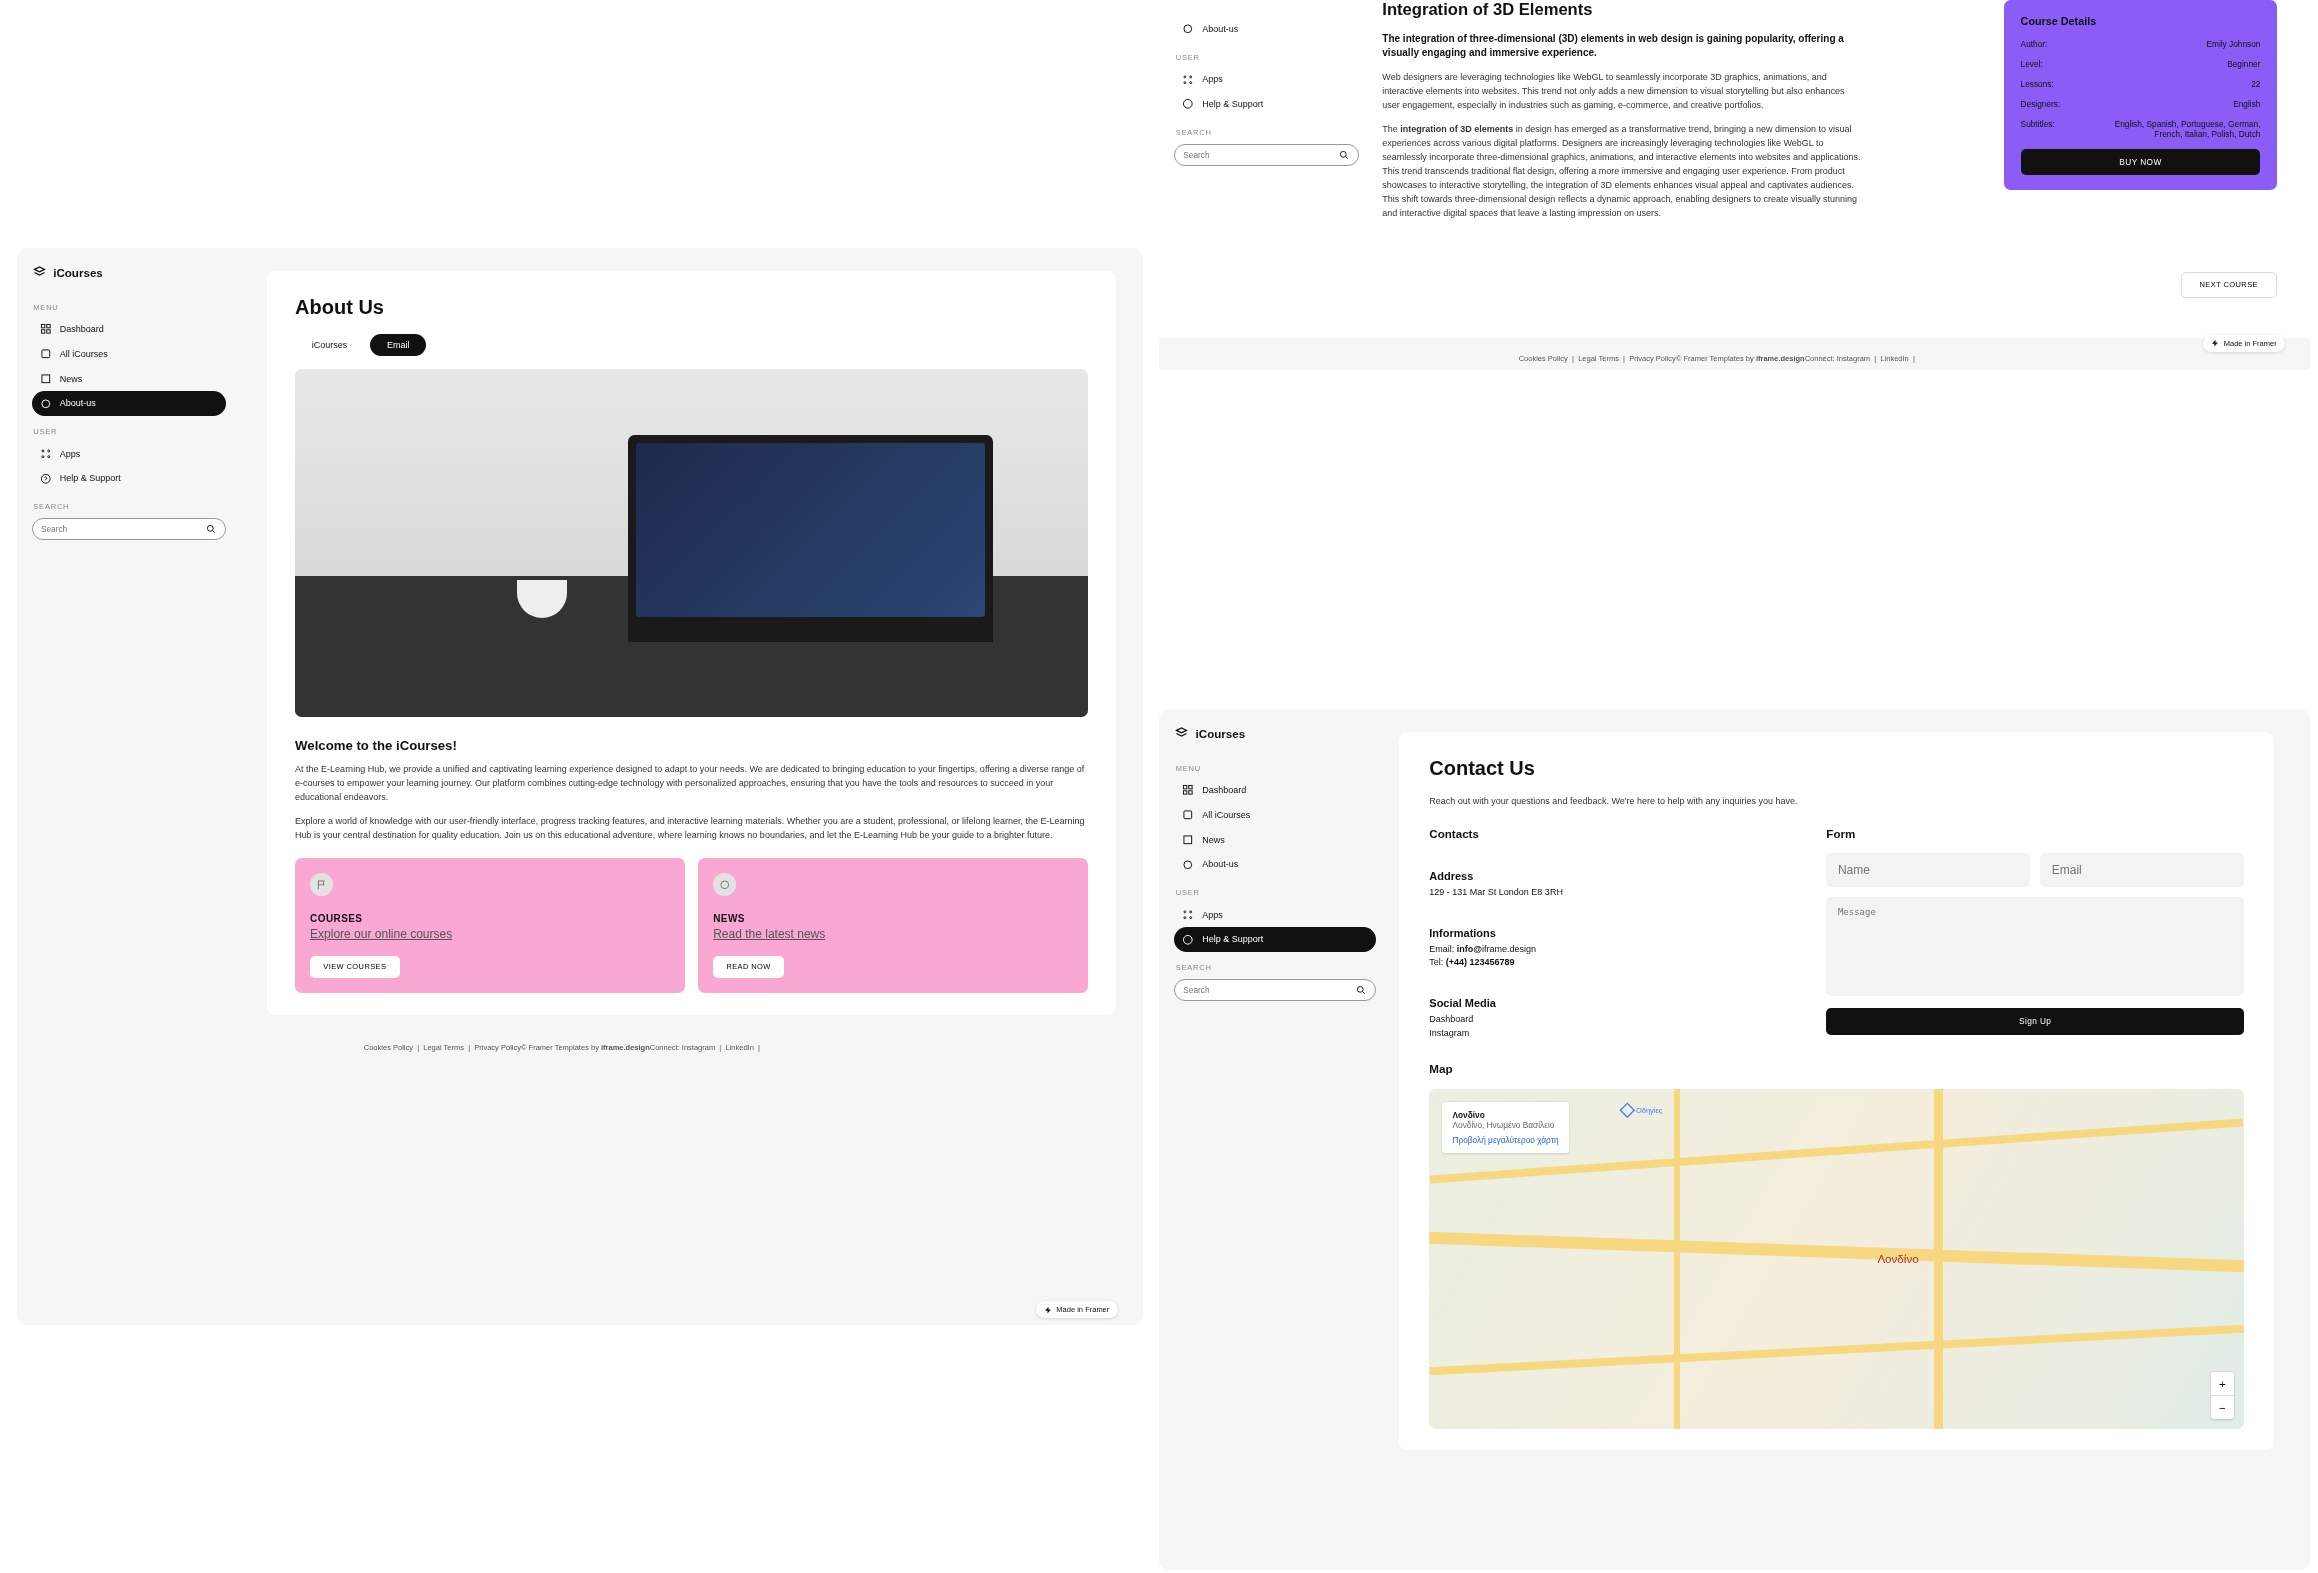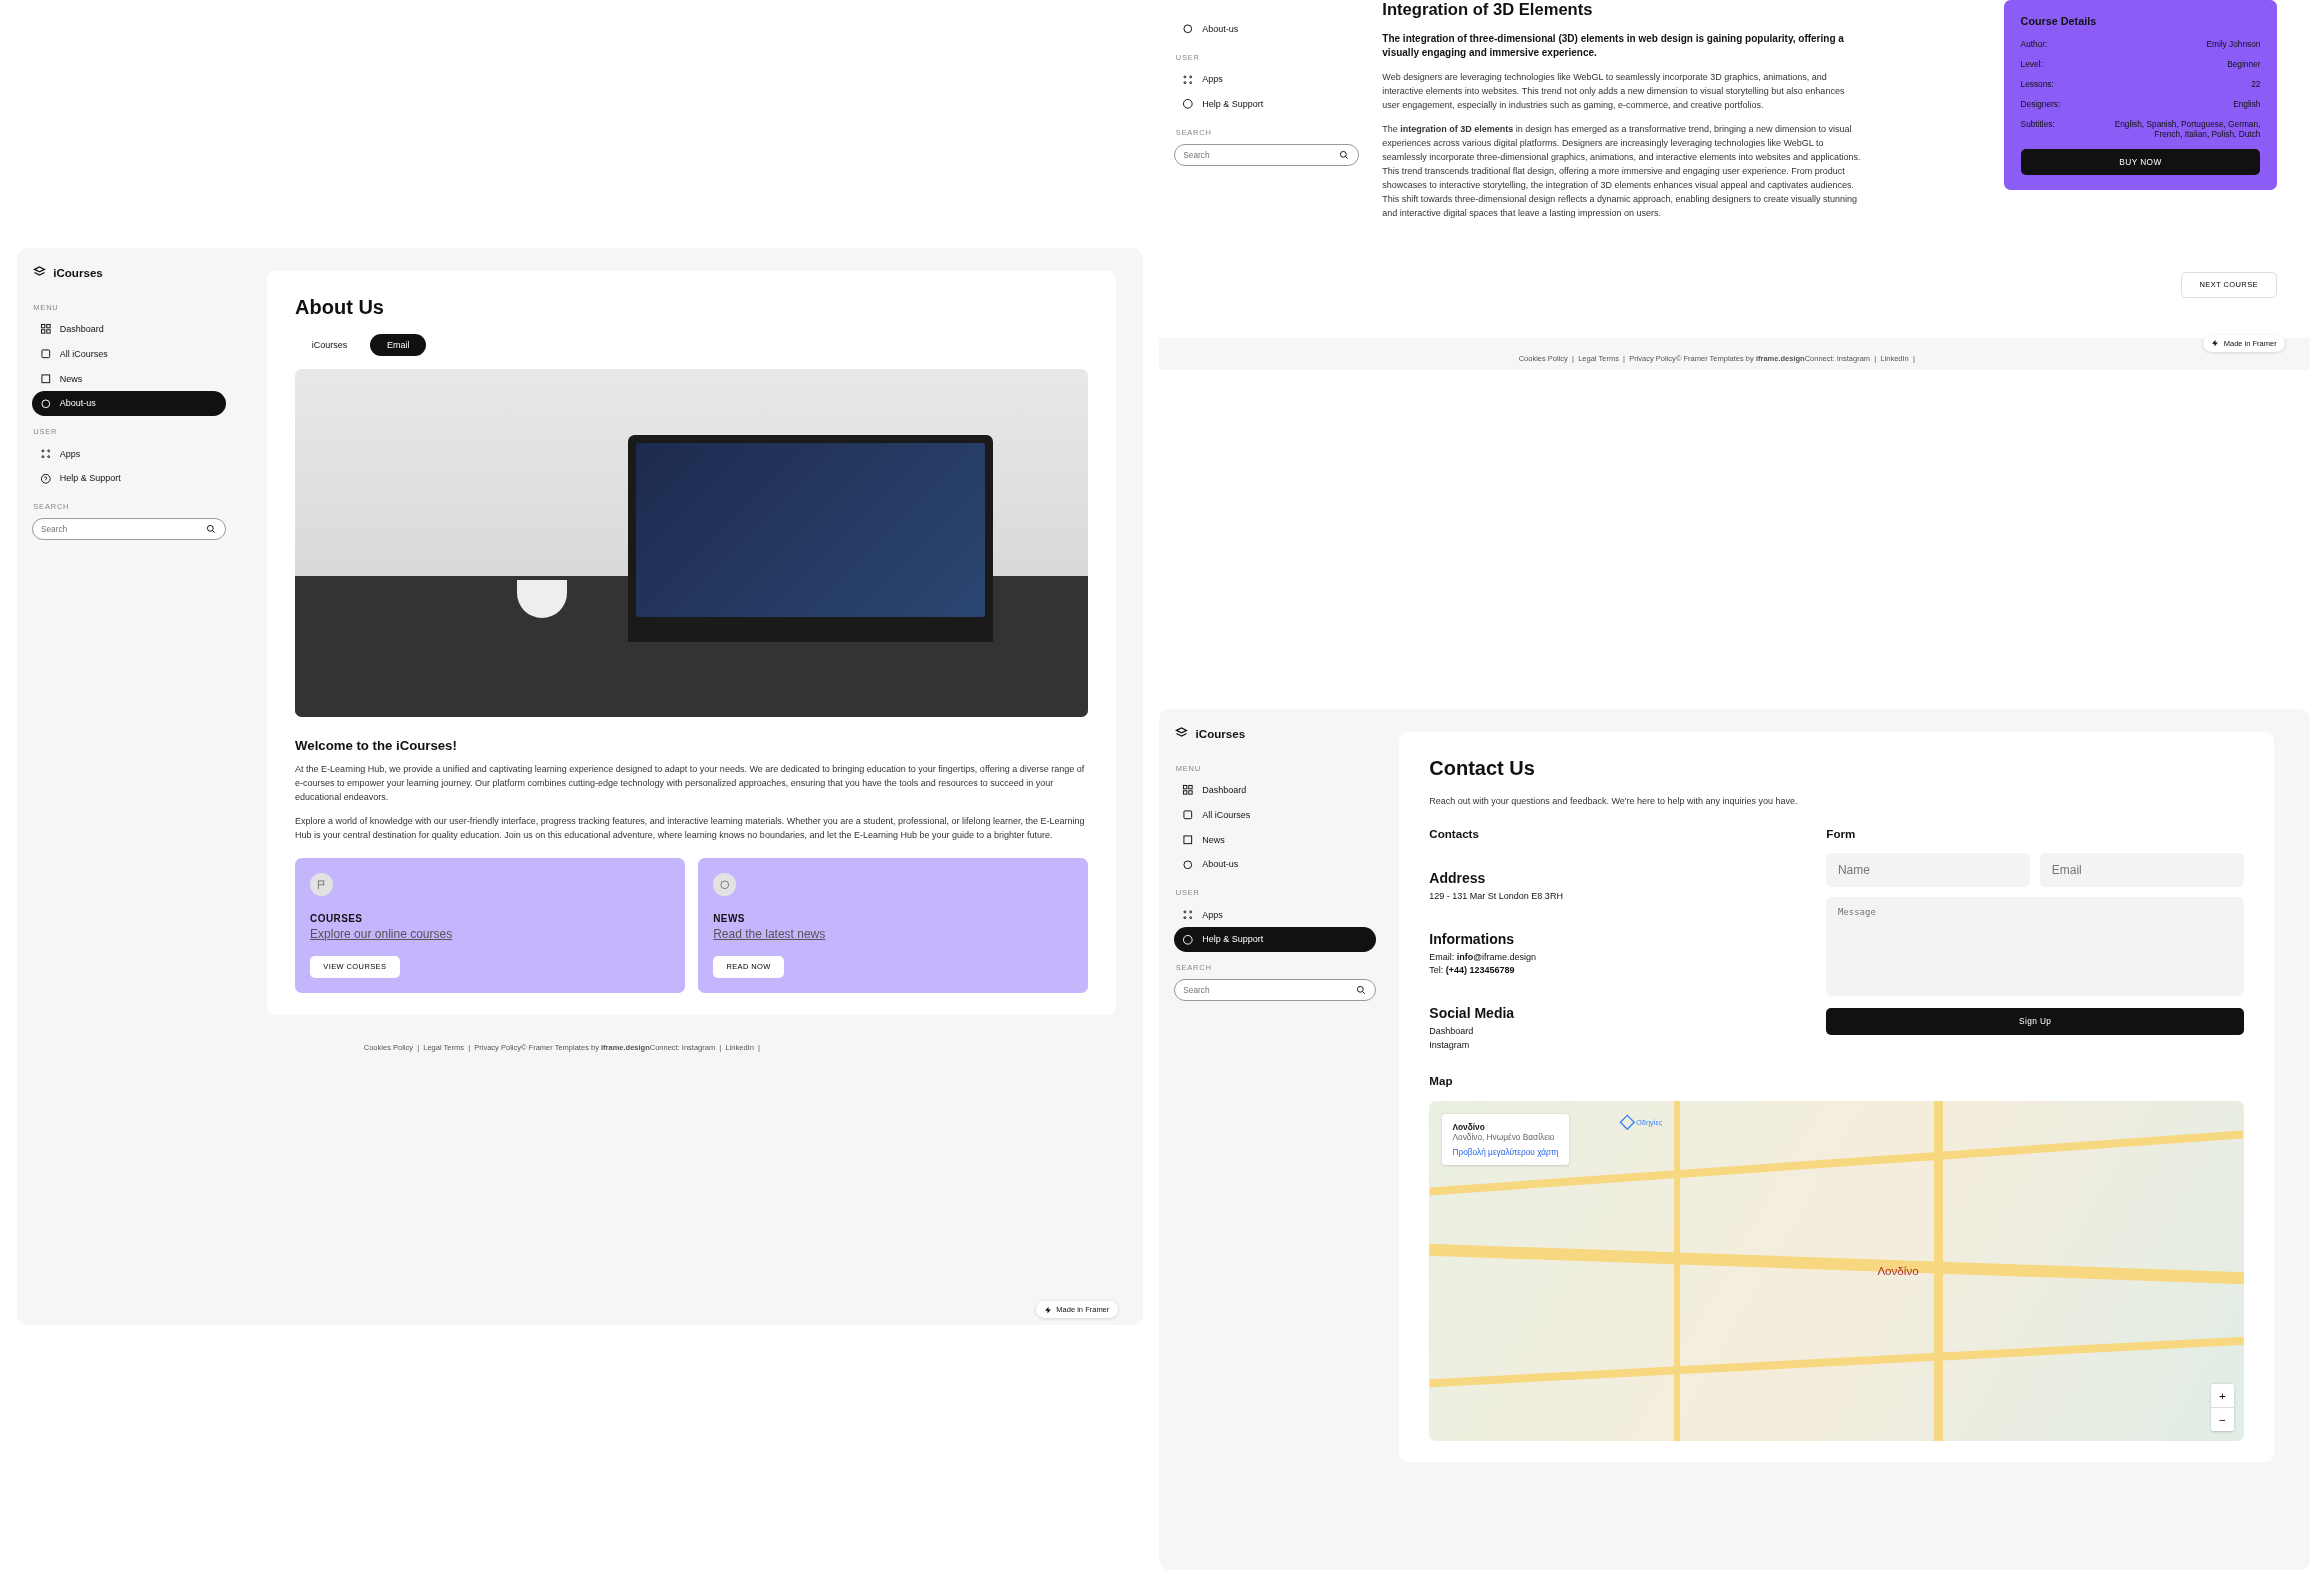--- a/index.html
+++ b/index.html
@@ -21,21 +21,21 @@
 .tabs { display: flex; gap: 6.6px; margin-bottom: 13.2px; }
 .tab { padding: 5.8px 16.6px; border-radius: 827px; font-size: 9px; background: #fff; cursor: pointer; }
 .tab.active { background: #111; color: #fff; }
 .hero-img { width: 100%; height: 348px; border-radius: 6.6px; background: linear-gradient(180deg,#e8e8e8,#cfcfcf); position: relative; overflow: hidden; }
 .hero-desk { position:absolute; bottom:0; left:0; right:0; height:141px; background:#333; }
 .hero-laptop { position:absolute; left:42%; bottom:75px; width:46%; height:207px; background:#1a1a1a; border-radius:6.6px 6.6px 0 0; }
 .hero-screen { position:absolute; inset:8.3px 8.3px 25px 8.3px; background:linear-gradient(135deg,#1e2a4f,#2b4772); border-radius:3.3px; }
 .hero-mug { position:absolute; left:28%; bottom:99px; width:50px; height:38px; background:#eee; border-radius:0 0 25px 25px; }
 p.para { font-size: 9px; color: #333; line-height: 1.55; margin-bottom: 10px; }
 .info-cards { display: flex; gap: 13.2px; }
-.info-card { flex:1; background: #c4b5fd; border-radius: 6.6px; padding: 15px; }
+.info-card { flex:1; background: #f9a8d4; border-radius: 6.6px; padding: 15px; }
 .info-icon { width:23px; height:23px; border-radius:50%; background:#e2e2e2; display:flex; align-items:center; justify-content:center; margin-bottom: 16.6px; }
 .info-card h3 { font-size: 10px; letter-spacing: 0.4px; margin-bottom: 3.3px; }
 .info-card p { font-size: 12px; color: #555; margin-bottom: 15px; text-decoration: underline; }
 .btn-ghost { background:#fff; border:none; border-radius:5px; padding:6.6px 13.2px; font-size:7.5px; letter-spacing:0.4px; cursor:pointer; }
 .footer { display:flex; justify-content:center; align-items:center; padding: 11.6px 23px 6.6px 23px; font-size: 7.5px; color:#555; clear:both; }
 .footer a { color:#555; text-decoration:none; }
 .framer-badge { position:absolute; bottom:6.6px; right:25px; background:#fff; border-radius:827px; padding:4.1px 8.3px; font-size:7.5px; display:flex; align-items:center; gap:4.1px; box-shadow:0 0.8px 3.3px rgba(0,0,0,0.15); }
 
 
 .article-col { width: 480px; float:left; }
@@ -46,21 +46,21 @@
 .detail-row { display:flex; justify-content:space-between; font-size:8.3px; margin-bottom:10px; }
 .detail-row span:last-child { text-align:right; max-width:157px; }
 .btn-black { width:100%; background:#111; color:#fff; border:none; border-radius:5px; padding:8.3px; font-size:8.3px; letter-spacing:0.4px; cursor:pointer; }
 .btn-outline { float:right; border:0.8px solid #ddd; background:#fff; border-radius:5px; padding:7.5px 18px; font-size:7.5px; letter-spacing:0.4px; cursor:pointer; margin-top:41px; }
 
 
 .contact-grid { display:flex; gap:33px; margin-top:5px; }
 .contact-left { flex:0 0 364px; }
 .contact-right { flex:1; }
 .sec-h { font-size:11.6px; font-weight:700; margin-bottom:13.2px; }
-.sub-h { font-size:14px; font-weight:700; margin-bottom:5px; margin-top:30px; }
+.sub-h { font-size:11px; font-weight:700; margin-bottom:5px; margin-top:30px; }
 .ctext { font-size:9px; margin-bottom:3.3px; display:block; }
 .form-row { display:flex; gap:10px; margin-bottom:10px; }
 .input { flex:1; border:none; background:#f3f3f3; border-radius:5px; padding:10px 11.6px; font-size:12px; }
 .textarea { width:100%; border:none; background:#f3f3f3; border-radius:5px; padding:10px 11.6px; font-size:9px; height:99px; resize:none; }
 .mapbox { width:100%; height:340px; border-radius:6.6px; background:linear-gradient(120deg,#e9f0e2,#f5eddc,#e1ede6); position:relative; overflow:hidden; margin-top:10px; }
 .map-road { position:absolute; background:#f7d77f; }
 .map-card { position:absolute; left:13.2px; top:13.2px; background:#fff; padding:8.3px 10px; border-radius:3.3px; font-size:8.3px; box-shadow:0 0.8px 2.5px rgba(0,0,0,0.15); }
 .map-dir { position:absolute; left:190px; top:13.2px; display:flex; align-items:center; font-size:7.5px; color:#3b82f6; }
 .map-zoom { position:absolute; right:10px; bottom:10px; width:23px; background:#fff; border-radius:3.3px; overflow:hidden; box-shadow:0 0.8px 2.5px rgba(0,0,0,0.2); }
 .map-zoom button { width:23px; height:23px; border:none; background:#fff; font-size:11.6px; cursor:pointer; display:block; }

